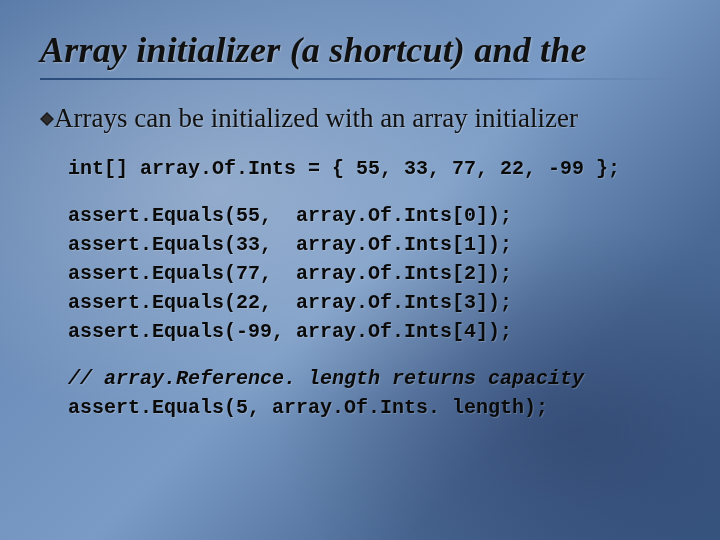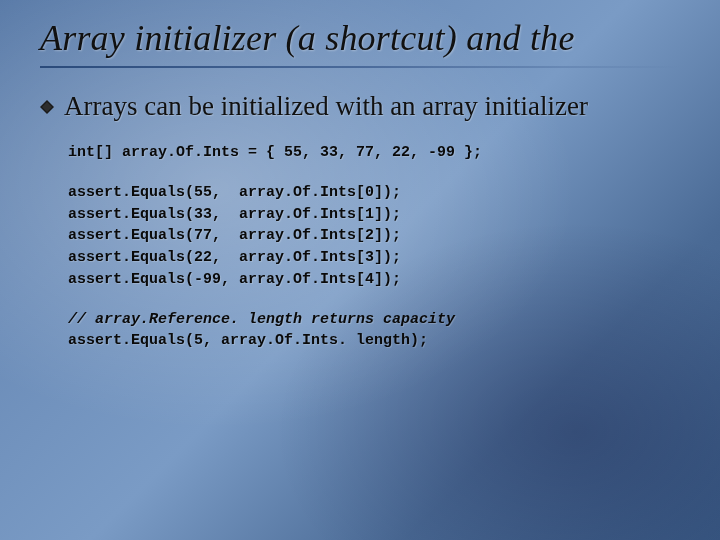--- a/index.html
+++ b/index.html
@@ -26,56 +26,55 @@
       radial-gradient(ellipse 600px 400px at 30% 35%, rgba(255,255,255,0.25) 0%, rgba(255,255,255,0) 60%),
       radial-gradient(ellipse 500px 350px at 80% 80%, rgba(0,0,40,0.25) 0%, rgba(0,0,40,0) 60%);
     pointer-events: none;
   }
   .content {
     position: relative;
     z-index: 1;
   }
   .title {
     font-style: italic;
-    font-weight: 400;
+    font-weight: 700;
     font-size: 36px;
     line-height: 1.12;
     color: #111;
     text-shadow: 1px 1px 2px rgba(255,255,255,0.3);
-    margin: 0 0 8px 0;
+    margin: 12px 0 8px 0;
     letter-spacing: 0.2px;
   }
   .title-underline {
     height: 2px;
     background: linear-gradient(90deg, #2a4a7a 0%, #4a6a9a 50%, rgba(74,106,154,0) 100%);
     width: 100%;
     margin-bottom: 22px;
   }
   .bullet-row {
     display: flex;
     align-items: flex-start;
-    gap: 10px;
     margin-bottom: 18px;
   }
   .bullet-icon {
     flex: 0 0 auto;
     width: 14px;
     height: 14px;
     margin-top: 10px;
   }
   .bullet-text {
     font-size: 27px;
     color: #111;
     line-height: 1.25;
     text-shadow: 1px 1px 1px rgba(255,255,255,0.25);
   }
   .code-block {
     font-family: "Courier New", Courier, monospace;
     font-weight: bold;
-    font-size: 15px;
+    font-size: 20px;
     line-height: 1.45;
     color: #0a0a0a;
     white-space: pre;
     margin-left: 28px;
     text-shadow: 1px 1px 1px rgba(255,255,255,0.2);
   }
   .code-comment {
     font-style: italic;
   }
   .code-gap {

